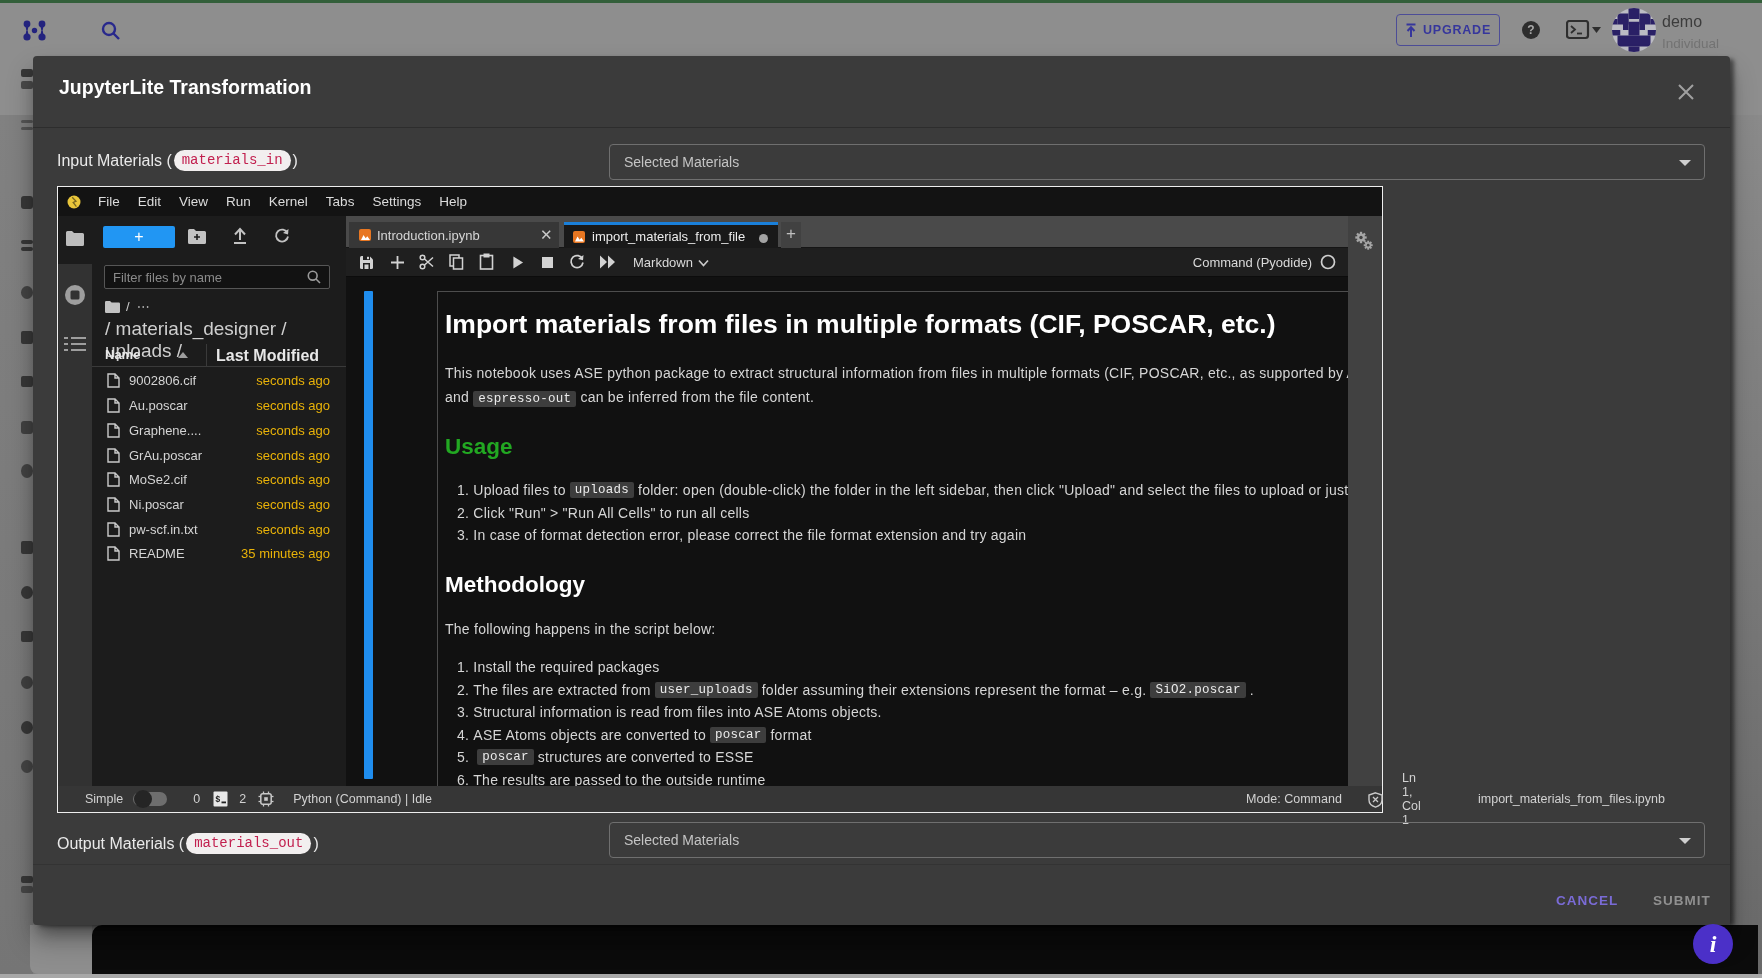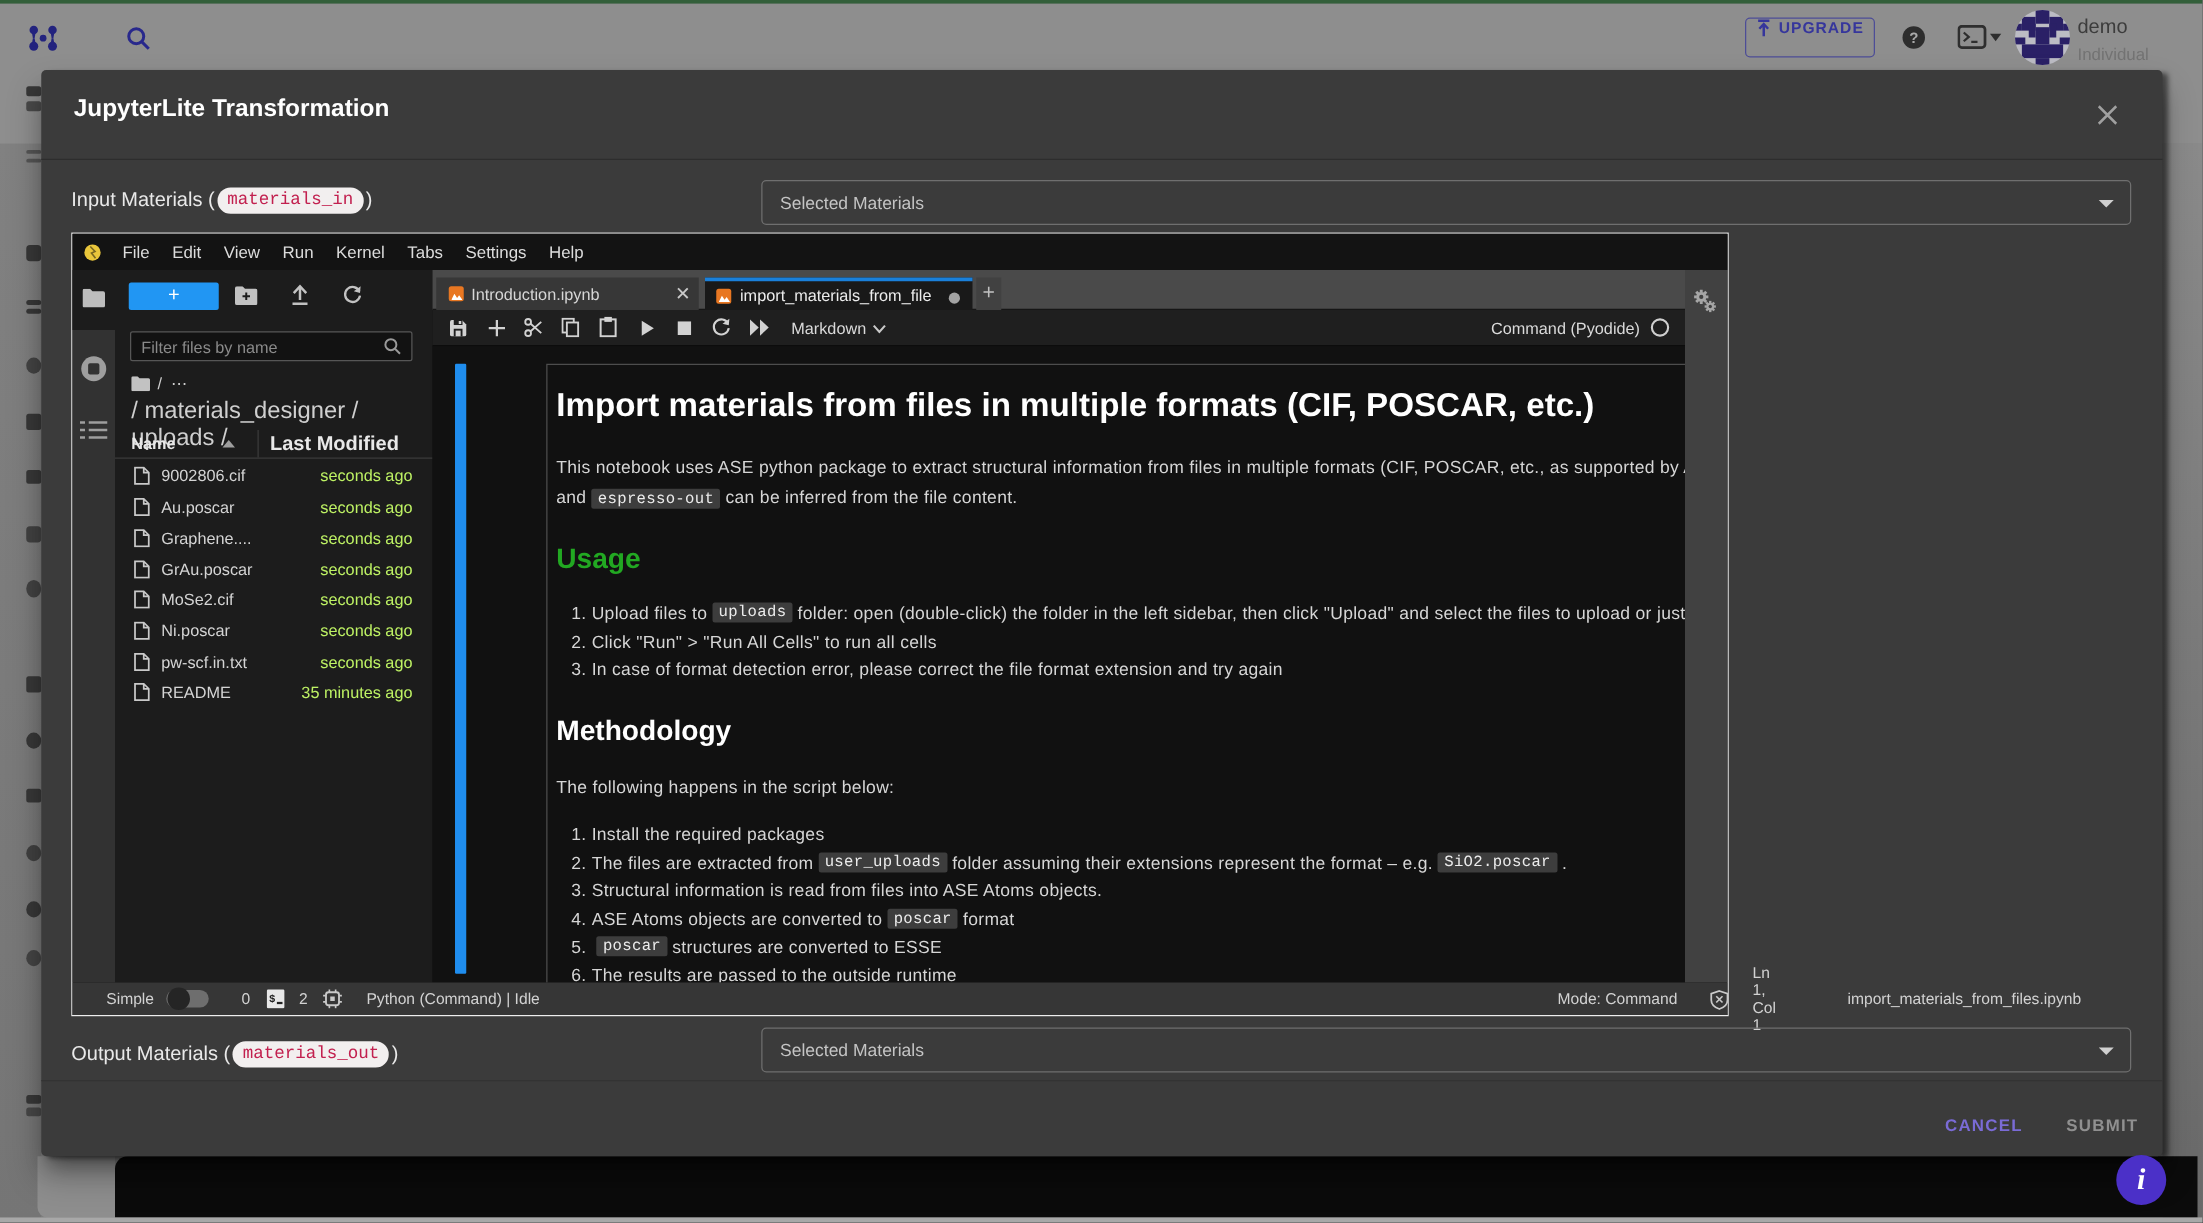--- a/index.html
+++ b/index.html
@@ -14,21 +14,21 @@
     background:linear-gradient(#818181,#757575); }
   #stripR { left:1730px; top:115px; width:32px; height:859px;
     background:linear-gradient(#8a8a8a,#696969); }
   #botGrayL { left:30px; top:925px; width:62px; height:49px; background:#8e8e8e; border-bottom-left-radius:8px;}
   #botBlack { left:92px; top:925px; width:1666px; height:49px; background:#0b0b0b; border-top-left-radius:10px; }
   #footer { left:0; top:974px; width:1762px; height:4px; background:#a8a8a8; }
   .railIcon { position:absolute; left:21px; width:12px; height:13px; background:#383838; border-radius:2px; }
   
   #upbtn { left:1396px; top:14px; width:104px; height:32px; border:1px solid #4d4d97;
     border-radius:4px; color:#36369c; font-size:12.5px; font-weight:bold; letter-spacing:.8px;
-    display:flex; align-items:flex-start; justify-content:center; gap:6px; }
+    display:flex; align-items:center; justify-content:center; gap:6px; }
   #demoName { left:1662px; top:13px; font-size:16px; color:#3c3c3c; }
   #demoRole { left:1662px; top:36px; font-size:13.5px; color:#737373; }
   
   #modal { left:33px; top:56px; width:1697px; height:869px; background:#3b3b3b; border-radius:4px;
     box-shadow:5px 2px 4px -1px rgba(0,0,0,.5), 0 12px 16px -6px rgba(0,0,0,.4), 0 16px 26px 2px rgba(0,0,0,.22); }
   #mtitle { left:26px; top:20px; font-size:19.5px; font-weight:bold; color:#fff; }
   #mdivider { left:0; top:71px; width:1697px; height:1px; background:#2d2d2d; }
   .rowlabel { font-size:16px; color:#e9e9e9; display:flex; align-items:center; }
   .chip { display:inline-block; background:#f2efef; border-radius:11px; padding:2px 8px 3px;
     font-family:"Liberation Mono", monospace; font-size:14px; color:#c2204f; margin:0 2px; }
@@ -75,21 +75,21 @@
   ol { list-style:none; }
   ol .li { font-size:14px; color:#d6d6d6; height:22.5px; display:flex; align-items:center; white-space:nowrap; letter-spacing:0.25px; }
   .nbicon { display:inline-block; width:12px; height:12px; background:#e87722; border-radius:2px;
     position:relative; }
   .nbicon::after { content:""; position:absolute; left:2px; top:5.5px; width:9px; height:5.5px;
     background:#fff; clip-path:polygon(0 100%, 28% 10%, 52% 70%, 70% 30%, 100% 100%); }
   .frow { position:absolute; left:0; width:254px; height:25px; display:flex; align-items:center;
     font-size:13px; color:#d4d4d4; }
   .ficon { margin-left:15px; width:13px; height:15px; flex:none; }
   .fname { margin-left:9px; flex:1; }
-  .fdate { margin-right:16px; color:#bef264; }
+  .fdate { margin-right:16px; color:#eab308; }
 </style>
 </head>
 <body>
 <div id="stage">
 
   <div id="green" class="abs"></div>
   <div id="topbar" class="abs"></div>
   <div id="railL" class="abs"></div>
   <div id="stripR" class="abs"></div>
   <div id="botGrayL" class="abs"></div>

